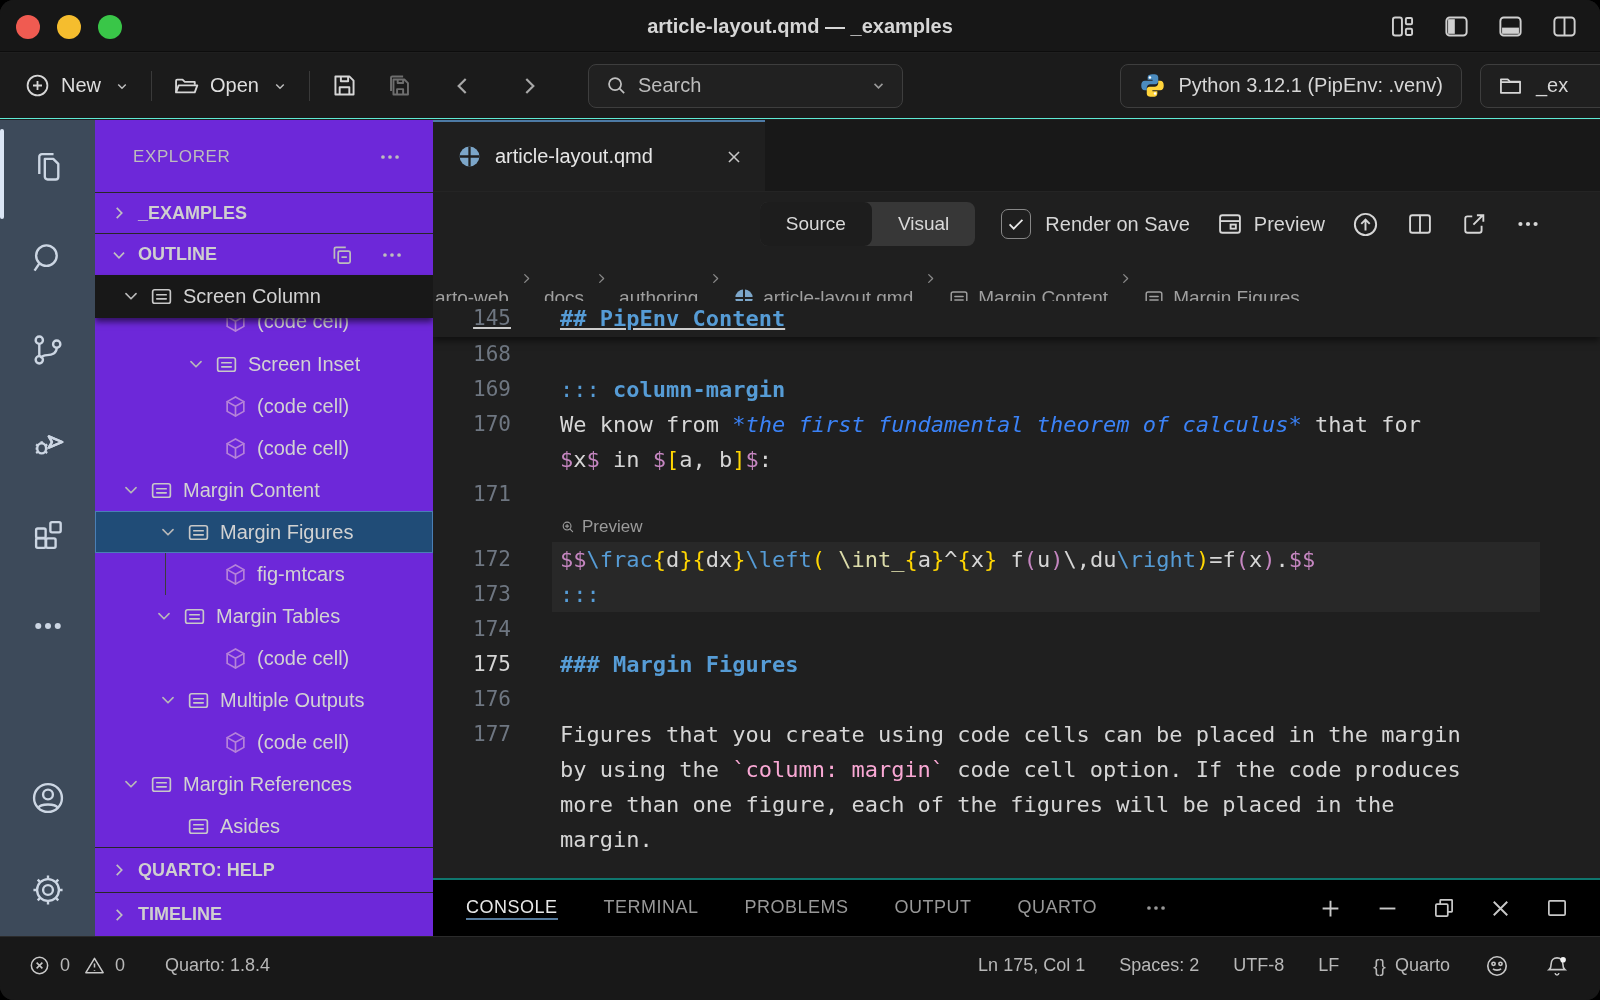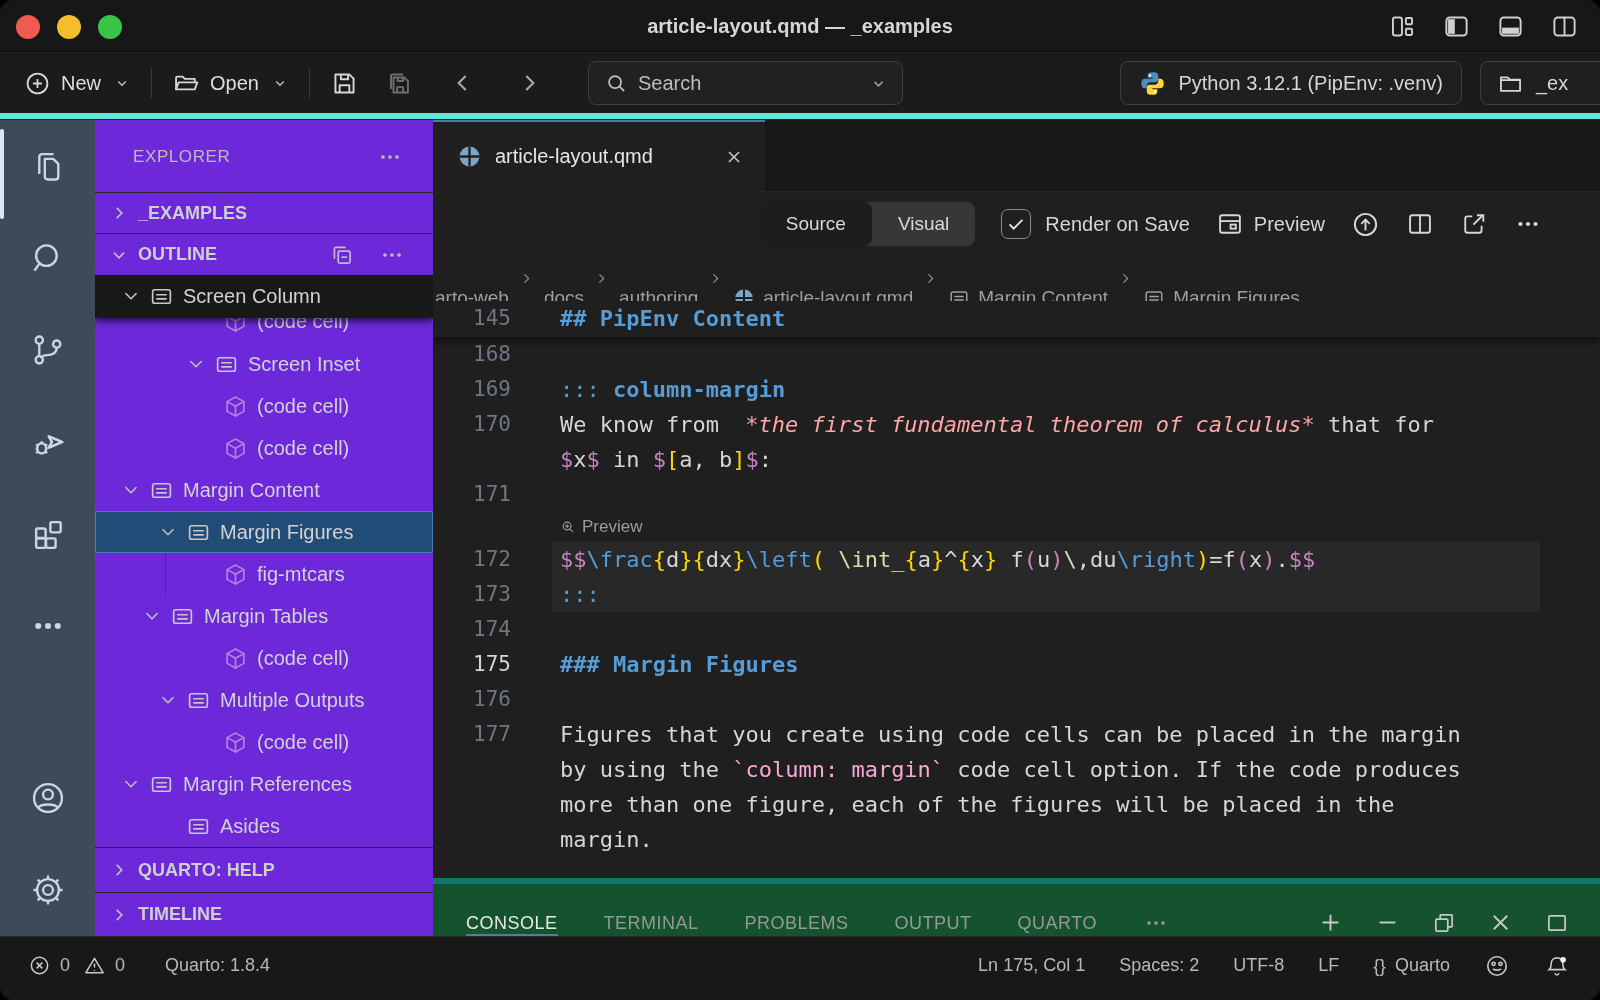--- a/index.html
+++ b/index.html
@@ -13,21 +13,21 @@
               border-bottom:1px solid #0d0d0d; }
   .traffic { position:absolute; left:16px; top:15px; display:flex; gap:17px; }
   .tl { width:24px; height:24px; border-radius:50%; }
   .tl.red{ background:#f05b51; } .tl.yel{ background:#f5bd2e; } .tl.grn{ background:#39c648; }
   .win-title { position:absolute; left:0; right:0; top:0; height:52px; display:flex;
                align-items:center; justify-content:center; font-size:20px; font-weight:600; color:#d6d6d6; }
   .tb-right { position:absolute; right:22px; top:0; height:52px; display:flex; align-items:center; gap:27px; }
 
   
   .toolbar { position:absolute; top:53px; left:0; right:0; height:66px; background:#1b1b1b;
-             border-bottom:6px solid #5eead4; display:flex; align-items:center; padding-left:24px; overflow:hidden; }
+             border-bottom:1px solid #5eead4; display:flex; align-items:center; padding-left:24px; overflow:hidden; }
   .tool-group { display:flex; align-items:center; gap:10px; }
   .tool-label { font-size:20px; color:#dedede; }
   .vsep { width:1px; height:30px; background:#3a3a3a; margin:0 20px; }
   .caret { margin-left:2px; display:flex; }
   .navbtns { display:flex; align-items:center; gap:40px; margin-left:36px; }
   .searchbox { margin-left:46px; width:315px; height:44px; background:#212121; border:1px solid #3e3e3e;
                border-radius:8px; display:flex; align-items:center; padding:0 14px 0 16px; gap:10px; }
   .searchbox input { flex:1; background:transparent; border:none; outline:none; color:#c8c8c8;
                      font-size:20px; font-family:"Liberation Sans",sans-serif; min-width:0; }
   .searchbox input::placeholder { color:#bdbdbd; opacity:1; }
@@ -90,35 +90,35 @@
                  color:#9f9f9f; padding-left:2px; overflow:hidden; white-space:nowrap; flex:none; }
   .crumb { display:flex; align-items:flex-end; gap:8px;margin-top:39px; }
 
   
   .code { flex:1; position:relative; overflow:hidden; background:#1f1f1f;
           font-family:"DejaVu Sans Mono", monospace; font-size:22px; }
   .crow { display:flex; height:35px; line-height:35px; }
   .crow .gut { width:78px; text-align:right; color:#6e7681; flex:none; font-size:21px; }
   .crow .cnt { margin-left:41px; padding-left:8px; flex:1; margin-right:60px; white-space:pre; overflow:hidden; }
   .crow.mathbg .cnt { background:#282828; }
-  .crow.sticky { position:relative; z-index:2; background:#1f1f1f; box-shadow:0 4px 7px rgba(0,0,0,.5); height:36px; }
+  .crow.sticky { position:relative; z-index:2; background:#1f1f1f; box-shadow:0 4px 7px rgba(0,0,0,.5); height:36px;text-decoration:underline; }
   .crow.current .gut { color:#d4d4d4; }
   .crow.lens { height:30px; line-height:30px; font-family:"Liberation Sans",sans-serif; font-size:17px; color:#9b9b9b; }
   .crow.lens .cnt { display:flex; align-items:center; gap:5px; white-space:nowrap; }
   .tk-heading { color:#569cd6; font-weight:bold; }
   .tk-blue { color:#569cd6; }
   .tk-text { color:#d6d6d6; }
-  .tk-italic { color:#fca5a5; font-style:italic;margin-left:13px; }
+  .tk-italic { color:#3b82f6; font-style:italic; }
   .tk-magenta { color:#c586c0; }
   .tk-yellow { color:#ffd602; }
   .tk-khaki { color:#dcdcaa; }
   .tk-orange { color:#f9a8d4; }
 
   
-  .panel { height:58px; border-top:6px solid #0f766e; background:#14532d; display:flex; align-items:flex-end;
+  .panel { height:58px; border-top:2px solid #0f766e; background:#000000; display:flex; align-items:center;
            padding:0 30px 0 33px; flex:none; }
   .ptabs { display:flex; align-items:stretch; }
   .ptab { display:flex; align-items:center; margin-right:46px; font-size:18px; letter-spacing:.5px;
           color:#989898; border-bottom:2px solid transparent; }
   .ptab.active { color:#e8e8e8; border-bottom-color:#567b9d; }
   .pmore { display:flex; align-items:center; color:#989898; }
   .panel-actions { margin-left:auto; display:flex; align-items:center; gap:30px; }
 
   
   .statusbar { position:absolute; bottom:0; left:0; right:0; height:64px; background:#181818;
@@ -504,21 +504,21 @@
                   <svg viewBox="0 0 24 24" width="25" height="25" fill="none" stroke="#b583d9" stroke-width="1.6" stroke-linecap="round" stroke-linejoin="round">
                     <path d="M12 2.8l8 4.5v9.4l-8 4.5-8-4.5V7.3z"></path>
                     <path d="M4 7.3l8 4.5 8-4.5M12 11.8v9.4"></path>
                   </svg>
                 </span>
               </span>
               <span class="olabel">fig-mtcars</span>
             </div>
           </div>
           <div class="orow">
-            <div class="inner" style="padding-left: 44px;">
+            <div class="inner" style="padding-left: 44px; margin-left: 12px;">
               <span class="chev">
                 <span class="icon">
                   <svg viewBox="0 0 24 24" width="22" height="22" fill="none" stroke="#b8b8b8" stroke-width="1.8" stroke-linecap="round" stroke-linejoin="round">
                     <path d="M6.5 9.5l5.5 5.5 5.5-5.5"></path>
                   </svg>
                 </span>
               </span>
               <span class="oicon">
                 <span class="icon">
                   <svg viewBox="0 0 24 24" width="25" height="25" fill="none" stroke="#c8c8c8" stroke-width="1.6" stroke-linecap="round" stroke-linejoin="round">

